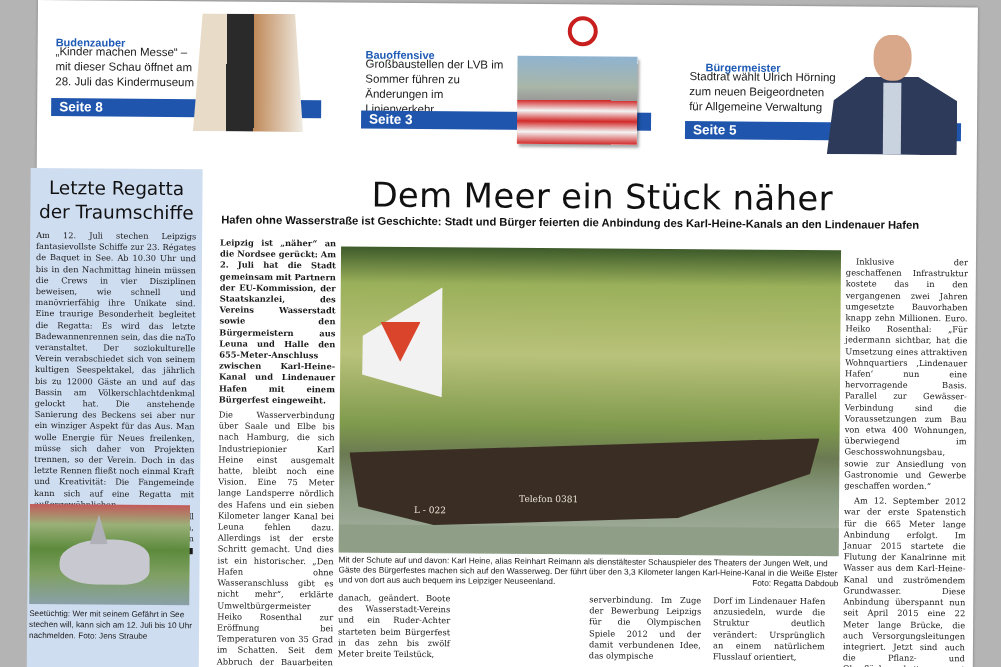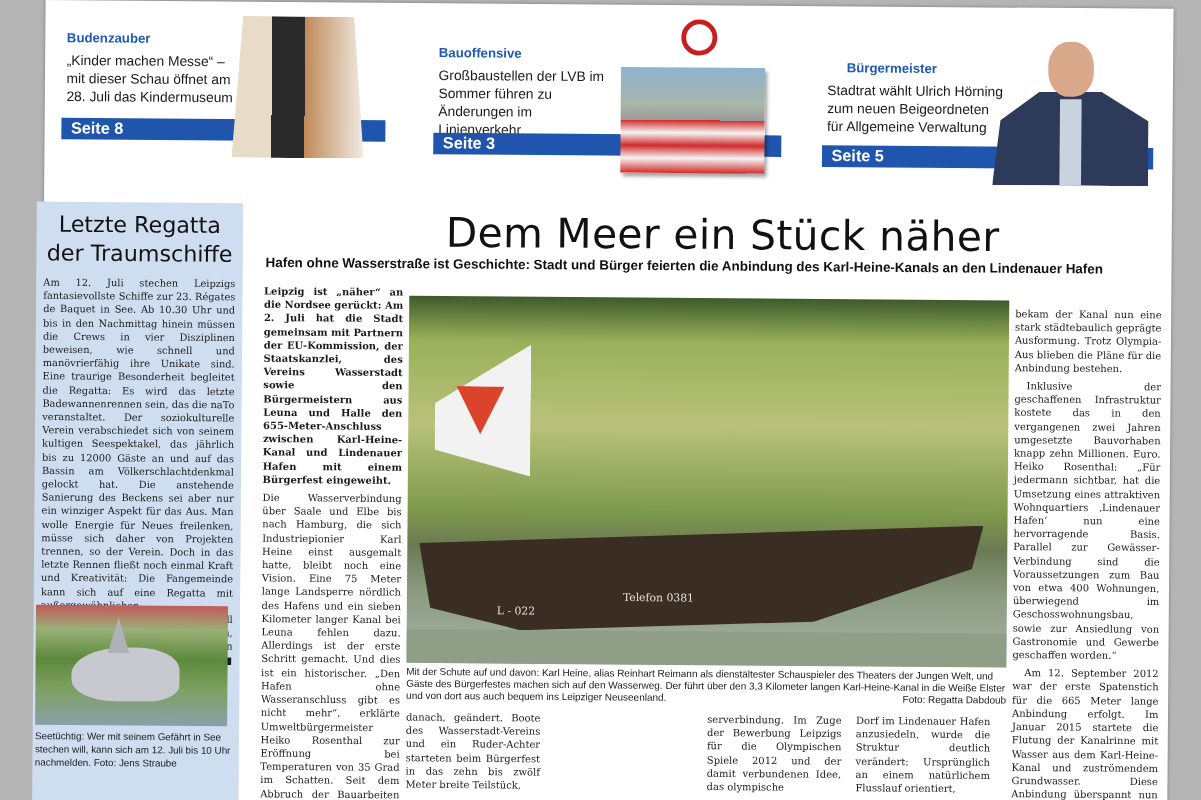--- a/index.html
+++ b/index.html
@@ -1,20 +1,20 @@
 <!DOCTYPE html>
 <html><head>
 <meta charset="utf-8">
 <style>
   html,body{margin:0;padding:0;}
   body{width:1001px;height:667px;background:#b4b4b4;overflow:hidden;position:relative;font-family:"DejaVu Serif",serif;}
   .page{position:absolute;left:38px;top:0;width:940px;height:700px;background:#ffffff;transform:rotate(0.45deg);transform-origin:0 0;box-shadow:0 0 3px rgba(0,0,0,.35);}
   
   .teaser{position:absolute;top:0;height:150px;}
-  .t-kicker{position:absolute;font-family:"Liberation Sans",sans-serif;font-weight:bold;color:#1f5bb5;font-size:11px;}
+  .t-kicker{position:absolute;font-family:"Liberation Sans",sans-serif;font-weight:bold;color:#1f5bb5;font-size:11px;margin-top:10px;}
   .t-text{position:absolute;font-family:"Liberation Sans",sans-serif;color:#1a1a1a;font-size:11.5px;line-height:15px;}
   .t-bar{position:absolute;height:18px;background:#1f55ad;}
   .t-bar span{position:absolute;left:8px;top:0;color:#fff;font-family:"Liberation Sans",sans-serif;font-weight:bold;font-size:13.5px;line-height:18px;}
   .t-img{position:absolute;box-shadow:2px 3px 3px rgba(0,0,0,.35);}
   
   .sidebar{position:absolute;left:-6px;top:168px;width:172px;height:500px;background:#cfddf1;}
   .sb-title{position:absolute;left:4px;top:8px;width:164px;text-align:center;font-family:"DejaVu Sans",sans-serif;font-size:18.5px;line-height:24px;color:#111;}
   .sb-body{position:absolute;left:6px;top:62px;width:160px;font-size:8.2px;line-height:11.2px;color:#1a1a1a;text-align:justify;}
   .sb-img{position:absolute;left:2px;top:336px;width:160px;height:100px;background:linear-gradient(#c25a5a 0,#9ab078 20%,#5c8a3c 45%,#7fa062 70%,#8aa0a8 100%);}
   .sb-cap{position:absolute;left:2px;top:440px;width:164px;font-family:"Liberation Sans",sans-serif;font-size:8.2px;line-height:11px;color:#1a1a1a;}
@@ -103,17 +103,16 @@
     <span class="photo-credit">Foto: Regatta Dabdoub</span>
   </div>
 
   <div class="col" style="left:305px;top:590px;width:112px;">danach, geändert. Boote des Wasserstadt-Vereins und ein Ruder-Achter starteten beim Bürgerfest in das zehn bis zwölf Meter breite Teilstück,</div>
   <div class="col" style="left:428px;top:590px;width:112px;">
   </div>
   <div class="col" style="left:556px;top:590px;width:112px;">serverbindung. Im Zuge der Bewerbung Leipzigs für die Olympischen Spiele 2012 und der damit verbundenen Idee, das olympische</div>
   <div class="col" style="left:680px;top:590px;width:112px;">Dorf im Lindenauer Hafen anzusiedeln, wurde die Struktur deutlich verändert: Ursprünglich an einem natürlichem Flusslauf orientiert,</div>
 
   <div class="col" style="left:810px;top:250px;width:122px;">
-    <p>bekam der Kanal nun eine stark städtebaulich geprägte Ausformung. Trotz Olympia-Aus blieben die Pläne für die Anbindung bestehen.</p>
     <p style="text-indent:10px;">Inklusive der geschaffenen Infrastruktur kostete das in den vergangenen zwei Jahren umgesetzte Bauvorhaben knapp zehn Millionen. Euro. Heiko Rosenthal: „Für jedermann sichtbar, hat die Umsetzung eines attraktiven Wohnquartiers ‚Lindenauer Hafen‘ nun eine hervorragende Basis. Parallel zur Gewässer-Verbindung sind die Voraussetzungen zum Bau von etwa 400 Wohnungen, überwiegend im Geschosswohnungsbau, sowie zur Ansiedlung von Gastronomie und Gewerbe geschaffen worden.“</p>
     <p style="text-indent:10px;">Am 12. September 2012 war der erste Spatenstich für die 665 Meter lange Anbindung erfolgt. Im Januar 2015 startete die Flutung der Kanalrinne mit Wasser aus dem Karl-Heine-Kanal und zuströmendem Grundwasser. Diese Anbindung überspannt nun seit April 2015 eine 22 Meter lange Brücke, die auch Versorgungsleitungen integriert. Jetzt sind auch die Pflanz- und Oberflächenarbeiten so gut wie abgeschlossen. ■</p>
   </div>
 </div>
 
 </body></html>

